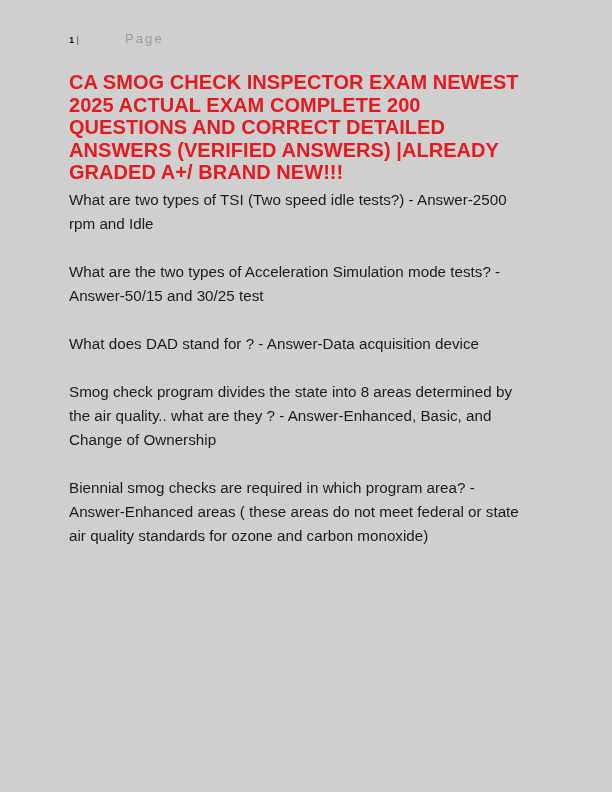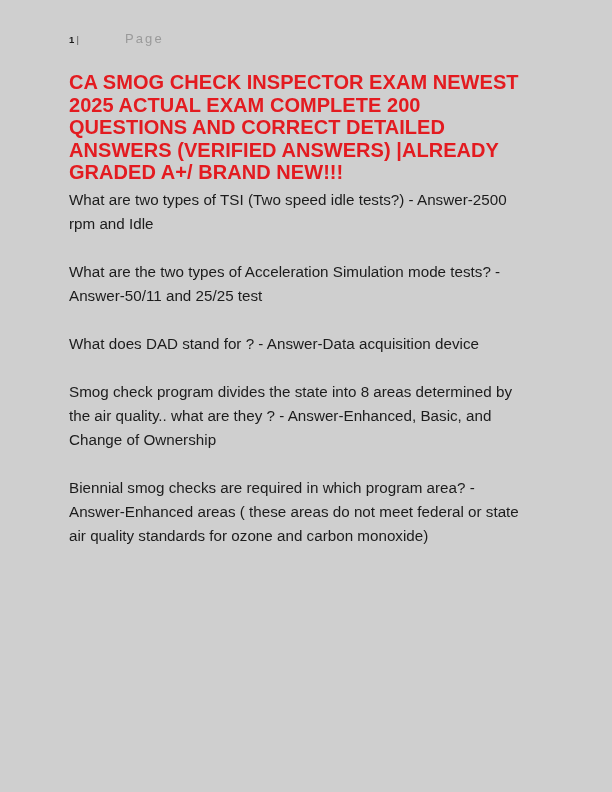--- a/index.html
+++ b/index.html
@@ -85,19 +85,19 @@
 <div class="page">
 
   <div class="page-header">
     <span class="pg-num">1</span><span class="pg-sep">|</span><span class="pg-word">Page</span>
   </div>
 
   <div class="doc-title">CA SMOG CHECK INSPECTOR EXAM NEWEST 2025 ACTUAL EXAM COMPLETE 200 QUESTIONS AND CORRECT DETAILED ANSWERS (VERIFIED ANSWERS) |ALREADY GRADED A+/ BRAND NEW!!!</div>
 
   <div class="body-content">
     <p class="qa-block">What are two types of TSI (Two speed idle tests?) - Answer-2500 rpm and Idle</p>
-    <p class="qa-block">What are the two types of Acceleration Simulation mode tests? - Answer-50/11 and 25/25 test</p>
+    <p class="qa-block">What are the two types of Acceleration Simulation mode tests? - Answer-50/15 and 30/25 test</p>
     <p class="qa-block">What does DAD stand for ? - Answer-Data acquisition device</p>
     <p class="qa-block">Smog check program divides the state into 8 areas determined by the air quality.. what are they ? - Answer-Enhanced, Basic, and Change of Ownership</p>
     <p class="qa-block">Biennial smog checks are required in which program area? - Answer-Enhanced areas ( these areas do not meet federal or state air quality standards for ozone and carbon monoxide)</p>
   </div>
 
 </div>
 
 </body></html>

